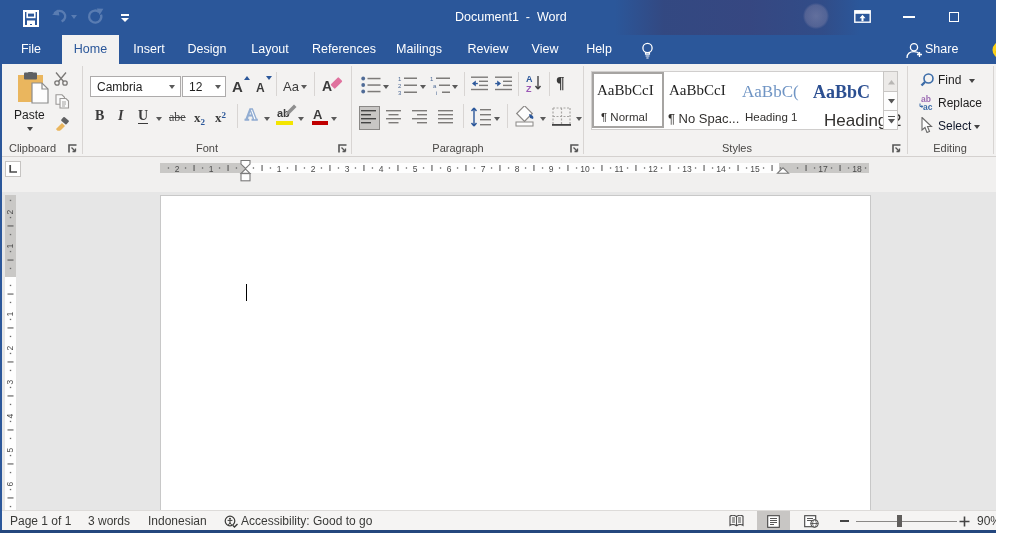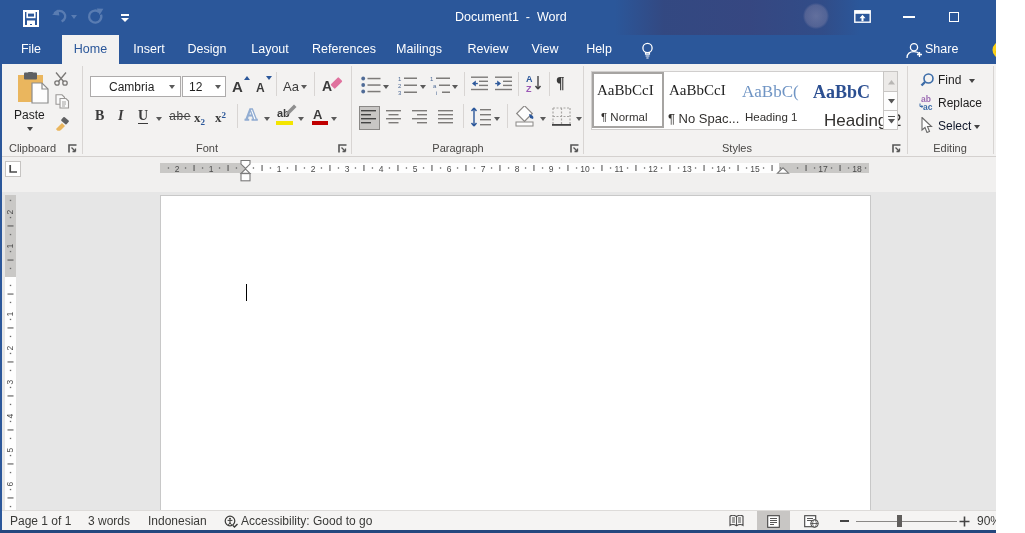--- a/index.html
+++ b/index.html
@@ -147,39 +147,39 @@
 </svg>
       <svg class="abs" style="left:55px;top:94px" width="15" height="15" viewBox="0 0 15 15">
 <path d="M1 0.8 h6 l2.5 2.5 v7 h-8.5 z" fill="#fafafa" stroke="#9a9896" stroke-width="1.1"></path>
 <path d="M5 4.5 h6 l2.5 2.5 v7 h-8.5 z" fill="#fafafa" stroke="#9a9896" stroke-width="1.1"></path>
 <path d="M7 8 h4 M7 10 h4 M7 12 h3" stroke="#9a9896" stroke-width="0.9"></path>
 </svg>
       <svg class="abs" style="left:54px;top:116px" width="17" height="16" viewBox="0 0 17 16">
 <rect x="8" y="2" width="7" height="5" rx="1" transform="rotate(40 11 4)" fill="#5f6062"></rect>
 <path d="M2 13 L8 7 l3 3 -4 4 c-2 1.5 -4 1 -5 -1 z" fill="#eab65e"></path>
 </svg>
-      <div class="combo" style="left:90px;top:76px;width:91px;height:21px;line-height:20px;padding-left:18px">Cambria</div>
+      <div class="combo" style="left:90px;top:76px;width:91px;height:21px;line-height:20px;padding-left:6px">Cambria</div>
       <div class="dd" style="left:169px;top:85px"></div>
       <div class="combo" style="left:182px;top:76px;width:44px;height:21px;line-height:20px;padding-left:6px">12</div>
       <div class="dd" style="left:215px;top:85px"></div>
       <div class="abs" style="left:232px;top:78px;font-size:15px;font-weight:bold;color:#3b3b3b">A</div>
       <div class="abs" style="left:244px;top:76px;width:0;height:0;border-left:3.5px solid transparent;border-right:3.5px solid transparent;border-bottom:4px solid #2b579a"></div>
       <div class="abs" style="left:256px;top:81px;font-size:12px;font-weight:bold;color:#3b3b3b">A</div>
       <div class="abs" style="left:266px;top:76px;width:0;height:0;border-left:3.5px solid transparent;border-right:3.5px solid transparent;border-top:4px solid #2b579a"></div>
       <div class="gsep" style="left:276px;top:72px;height:24px"></div>
       <div class="abs" style="left:283px;top:79px;font-size:13px;color:#3b3b3b">Aa</div>
       <div class="dd" style="left:301px;top:85px"></div>
       <div class="gsep" style="left:314px;top:72px;height:24px"></div>
       <div class="abs" style="left:322px;top:78px;font-size:14px;font-weight:bold;color:#3b3b3b">A</div>
       <div class="abs" style="left:331px;top:80px;width:11px;height:6px;background:#e0729e;border-radius:1px;transform:rotate(-45deg)"></div>
       <div class="abs" style="left:95px;top:108px;font-size:14px;font-weight:bold;color:#3b3b3b;font-family:'Liberation Serif',serif">B</div>
       <div class="abs" style="left:118px;top:108px;font-size:14px;font-style:italic;font-weight:bold;color:#3b3b3b;font-family:'Liberation Serif',serif">I</div>
       <div class="abs" style="left:138px;top:108px;font-size:14px;font-weight:bold;color:#3b3b3b;font-family:'Liberation Serif',serif;border-bottom:1.5px solid #3b3b3b;line-height:15px">U</div>
       <div class="dd" style="left:156px;top:117px"></div>
-      <div class="abs" style="left:169px;top:110px;font-size:12px;color:#444;text-decoration:line-through;font-family:Liberation Mono, monospace">abe</div>
+      <div class="abs" style="left:169px;top:110px;font-size:12px;color:#444;text-decoration:line-through;font-family:Liberation Serif, serif">abe</div>
       <div class="abs" style="left:194px;top:110px;font-size:13px;font-weight:bold;color:#3b3b3b;font-family:'Liberation Serif',serif">x<span style="font-size:9px;color:#2b579a;vertical-align:-3px">2</span></div>
       <div class="abs" style="left:215px;top:110px;font-size:13px;font-weight:bold;color:#3b3b3b;font-family:'Liberation Serif',serif">x<span style="font-size:9px;color:#2b579a;vertical-align:4px">2</span></div>
       <div class="gsep" style="left:237px;top:104px;height:24px"></div>
       <div class="abs" style="left:245px;top:105px;font-size:17px;font-weight:bold;font-family:'Liberation Serif',serif;color:#fff;-webkit-text-stroke:1.3px #92add2">A</div>
       <div class="dd" style="left:264px;top:117px"></div>
       <div class="abs" style="left:277px;top:107px;font-size:11px;font-weight:bold;color:#3b3b3b">ab</div>
       <svg class="abs" style="left:285px;top:104px" width="12" height="14" viewBox="0 0 12 14">
         <path d="M9 0.5 l2.5 2.5 -7 7 -3.5 1 1 -3.5 z" fill="#8e8e8e"></path>
       </svg>
       <div class="abs" style="left:276px;top:121px;width:17px;height:4px;background:#f3e500"></div>

